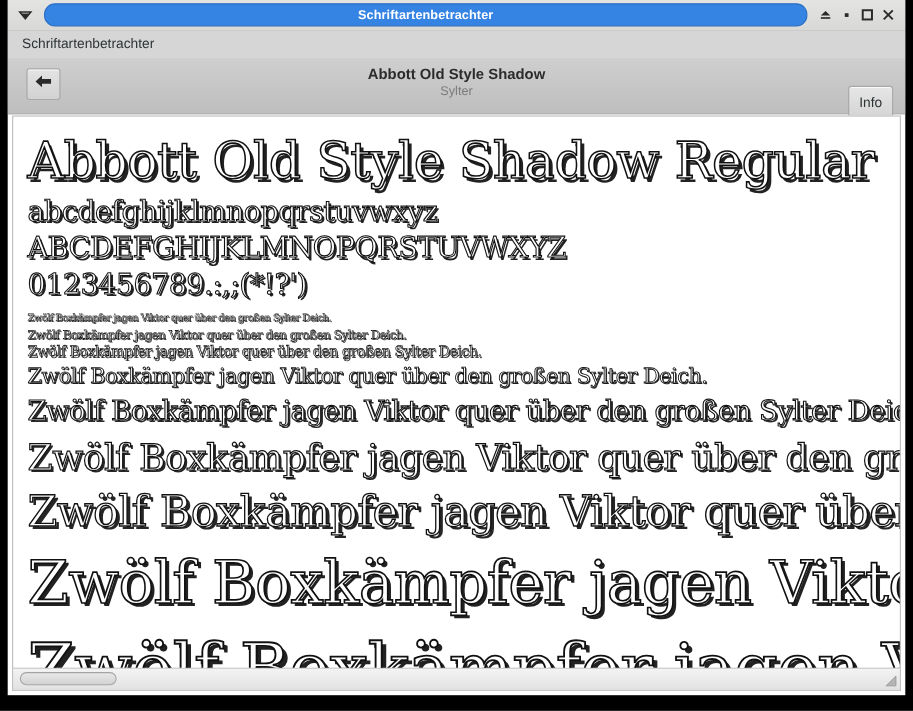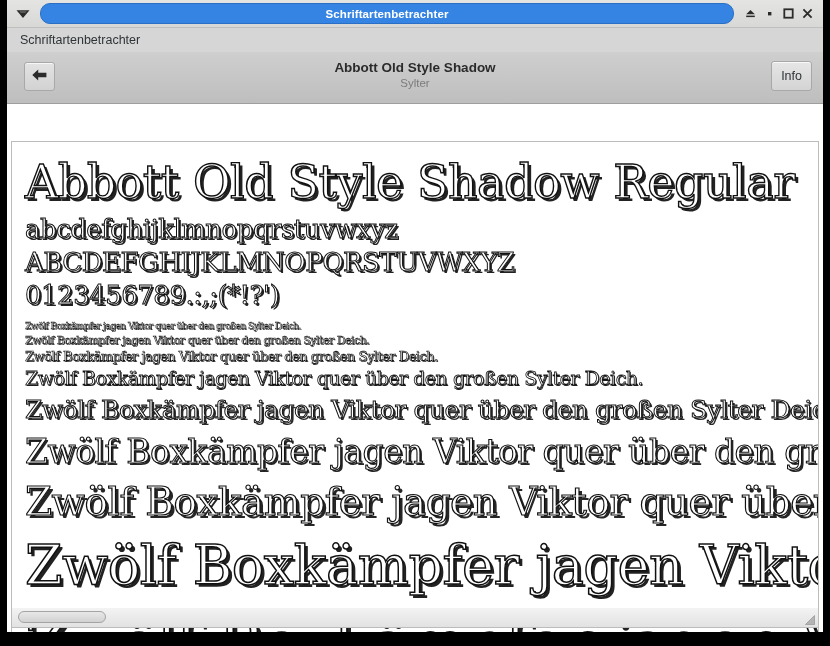--- a/index.html
+++ b/index.html
@@ -148,34 +148,34 @@
     box-shadow: inset 0 1px 0 rgba(255,255,255,.75);
     font-size: 12.5px;
     color: #2e3436;
     display: flex;
     align-items: center;
     justify-content: center;
     padding: 0 9px;
     cursor: pointer;
     box-sizing: border-box;
     white-space: nowrap;
+    margin-top: 17px;
   }
 
   
   #preview-pane {
     position: absolute;
     left: 4px;
     top: 105px;
     width: 808px;
     height: 503px;
     background: #ffffff;
     border: 1px solid #bcbcbc;
     box-sizing: border-box;
     overflow: hidden;
-    margin-top: 36px;
   }
   #preview-inner {
     position: absolute;
     left: 13px;
     top: 0;
     width: 2400px;
     white-space: nowrap;
     color: #111111;
   }
   

